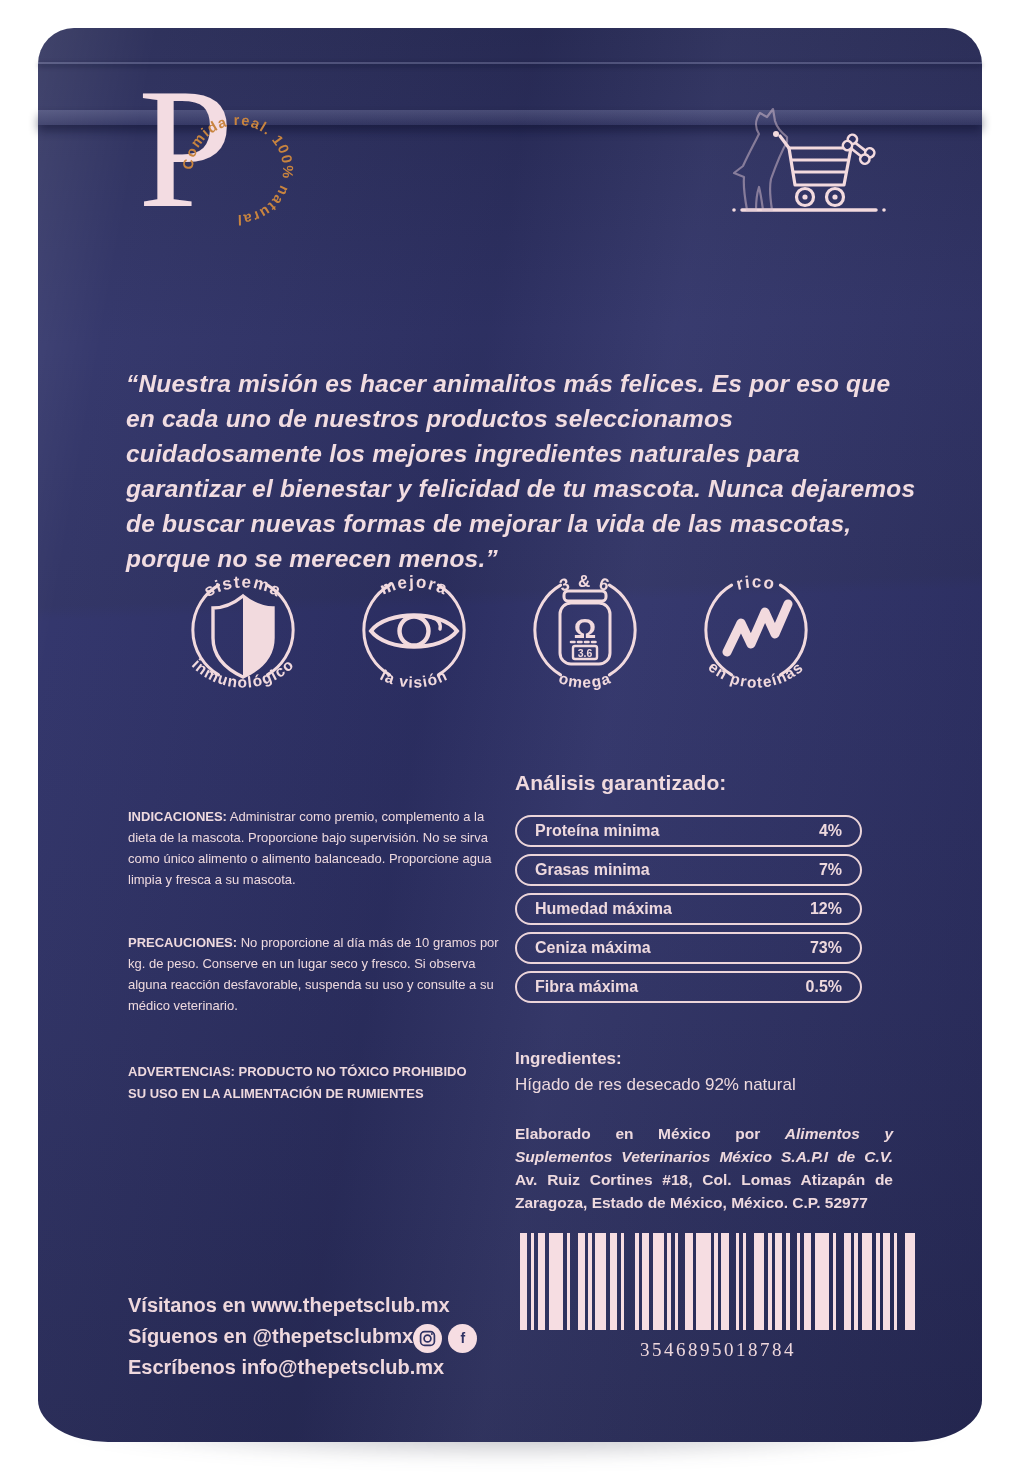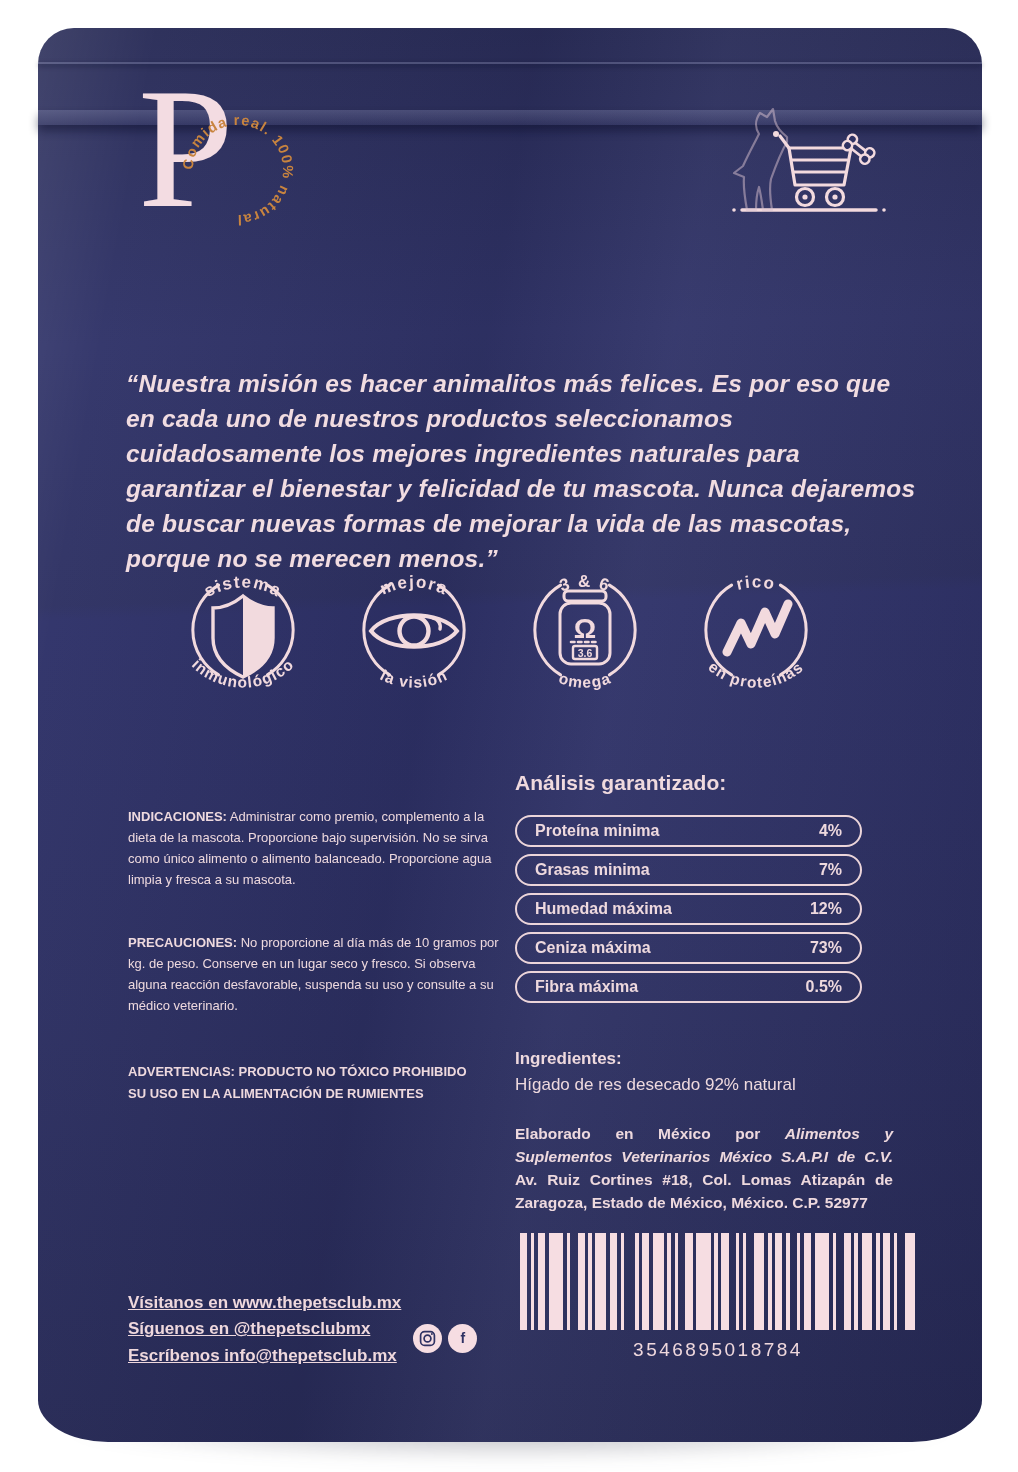--- a/index.html
+++ b/index.html
@@ -39,26 +39,26 @@
   .analysis-rows{position:absolute;left:477px;top:787px;width:347px;}
   .analysis-row{box-sizing:border-box;width:347px;height:32px;border:2px solid #ecd5da;
     border-radius:17px;display:flex;justify-content:space-between;align-items:center;
     padding:0 18px;margin-bottom:7px;color:#eed9de;font-size:16px;font-weight:600;}
   .ingredients{position:absolute;left:477px;top:1018px;color:#eed9de;font-size:17px;
     line-height:1.55;font-weight:500;}
   .ingredients b{font-weight:700;}
   .manufacturer{position:absolute;left:477px;top:1078px;width:378px;color:#eed9de;
     font-size:15.5px;line-height:1.5;font-weight:600;text-align:justify;}
   .manufacturer i{}
-  .contact{position:absolute;left:90px;top:1262px;color:#efd8dd;font-size:17px;
-    line-height:1.55;font-weight:600;text-decoration:underline;}
+  .contact{position:absolute;left:90px;top:1262px;color:#efd8dd;font-size:20px;
+    line-height:1.55;font-weight:600;}
   .socials{position:absolute;left:375px;top:1296px;display:flex;gap:6px;}
   .social-circle{width:29px;height:29px;border-radius:50%;background:#f6dde2;
     display:flex;align-items:center;justify-content:center;}
-  .barcode{position:absolute;left:482px;top:1205px;width:396px;}
+  .barcode{position:absolute;left:482px;top:1205px;width:396px;font-family:Liberation Serif, serif;}
   .bc-bars{display:flex;height:97px;width:100%;}
   .bc-bar{background:#f6dde2;height:100%;}
   .bc-space{background:transparent;height:100%;}
   .bc-number{margin-top:9px;text-align:center;color:#efd8dd;font-size:19px;
     letter-spacing:2.5px;font-weight:500;}
   svg text, svg textPath{font-family:"Liberation Sans",sans-serif;}
 </style>
 </head>
 <body>
 

